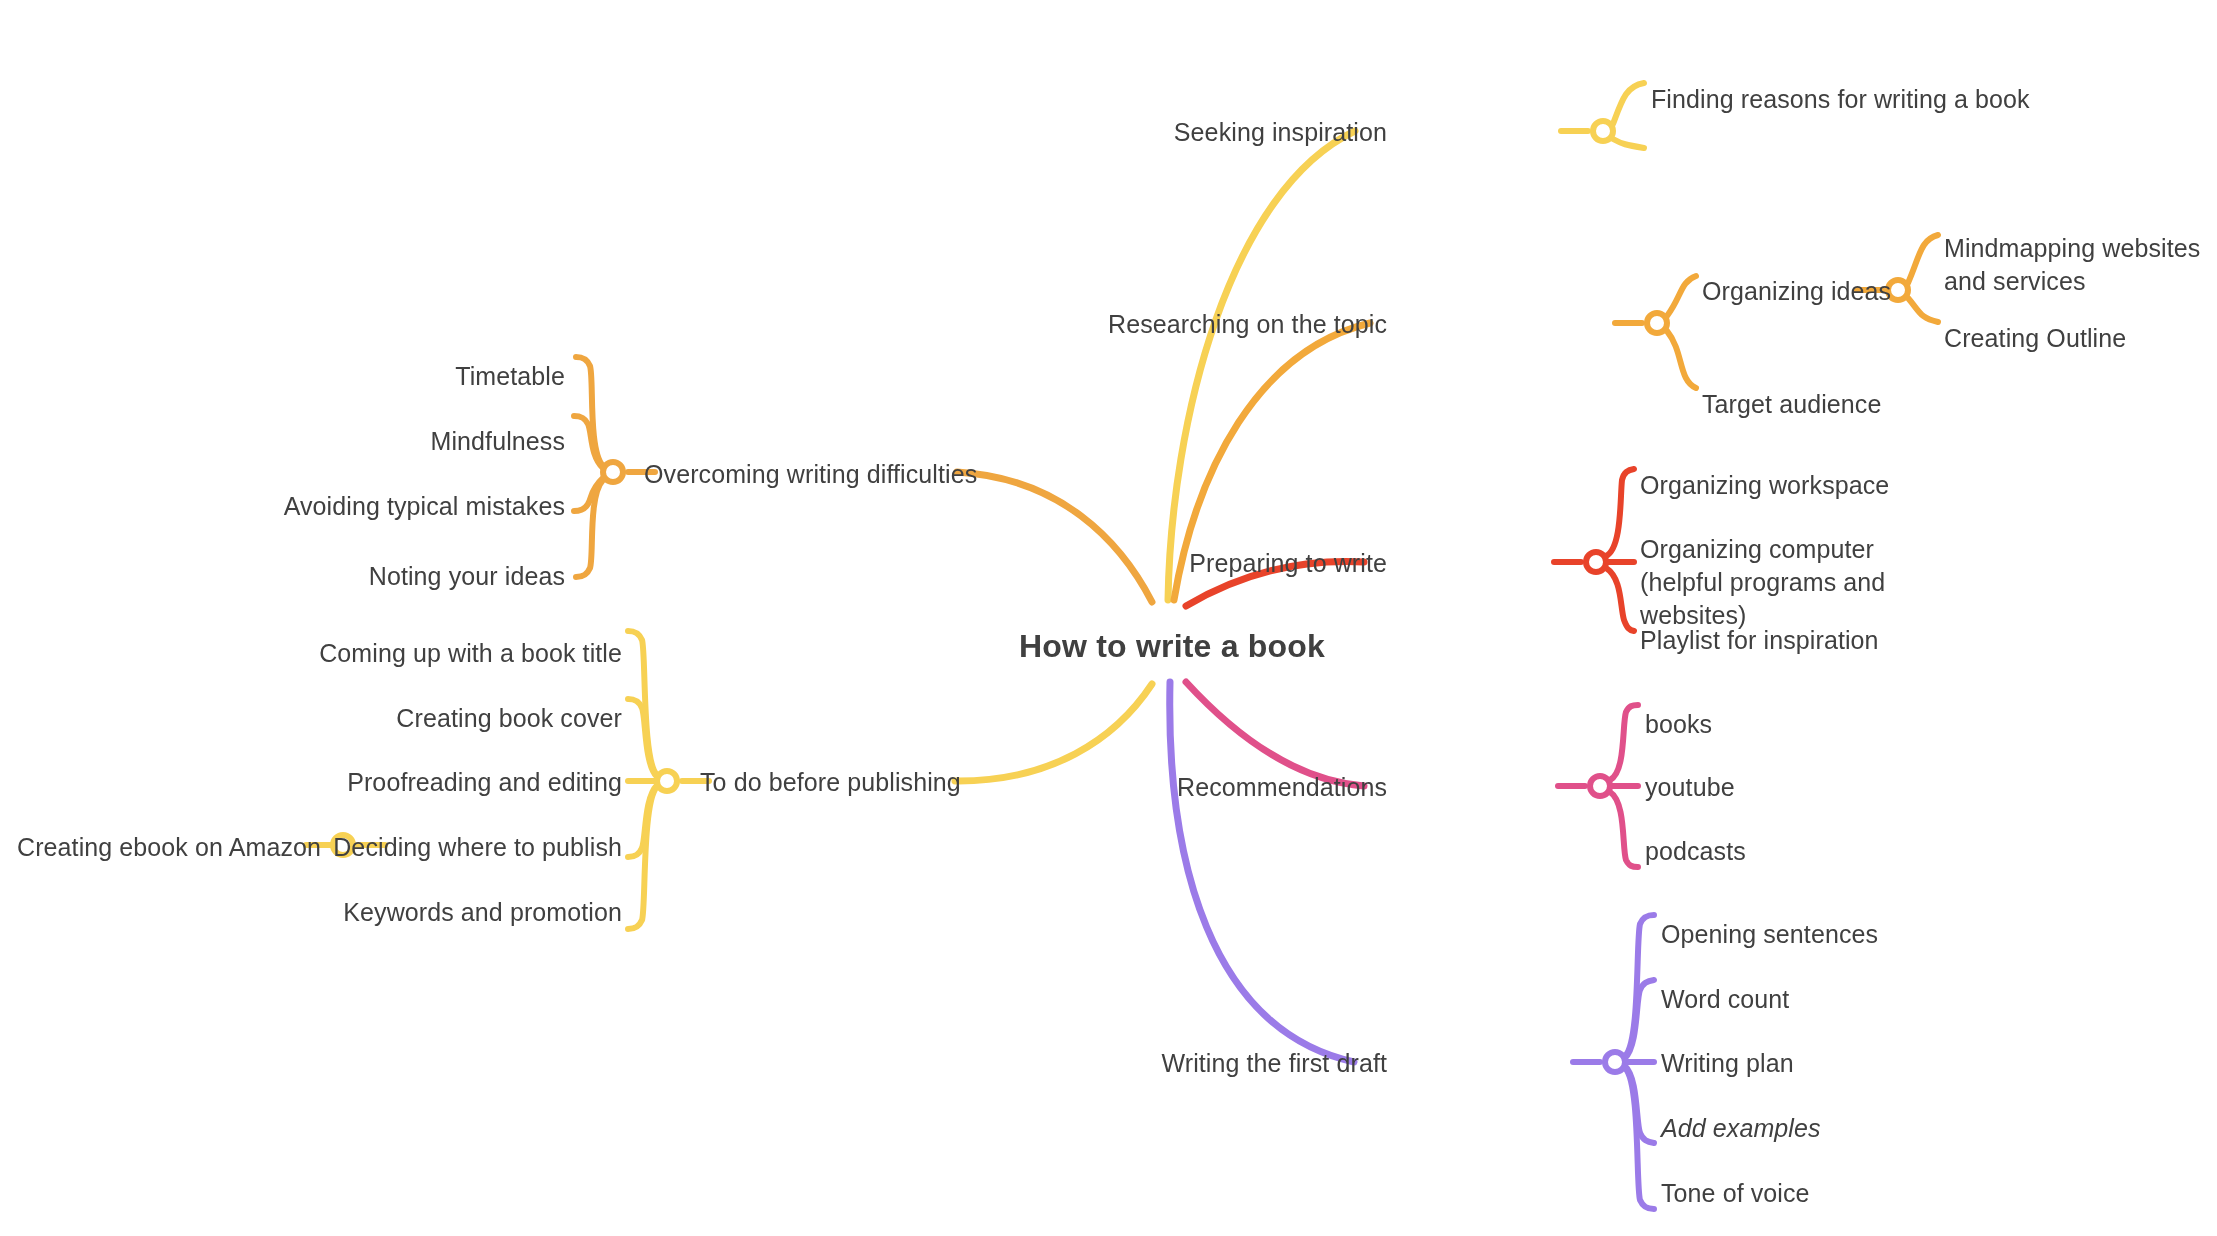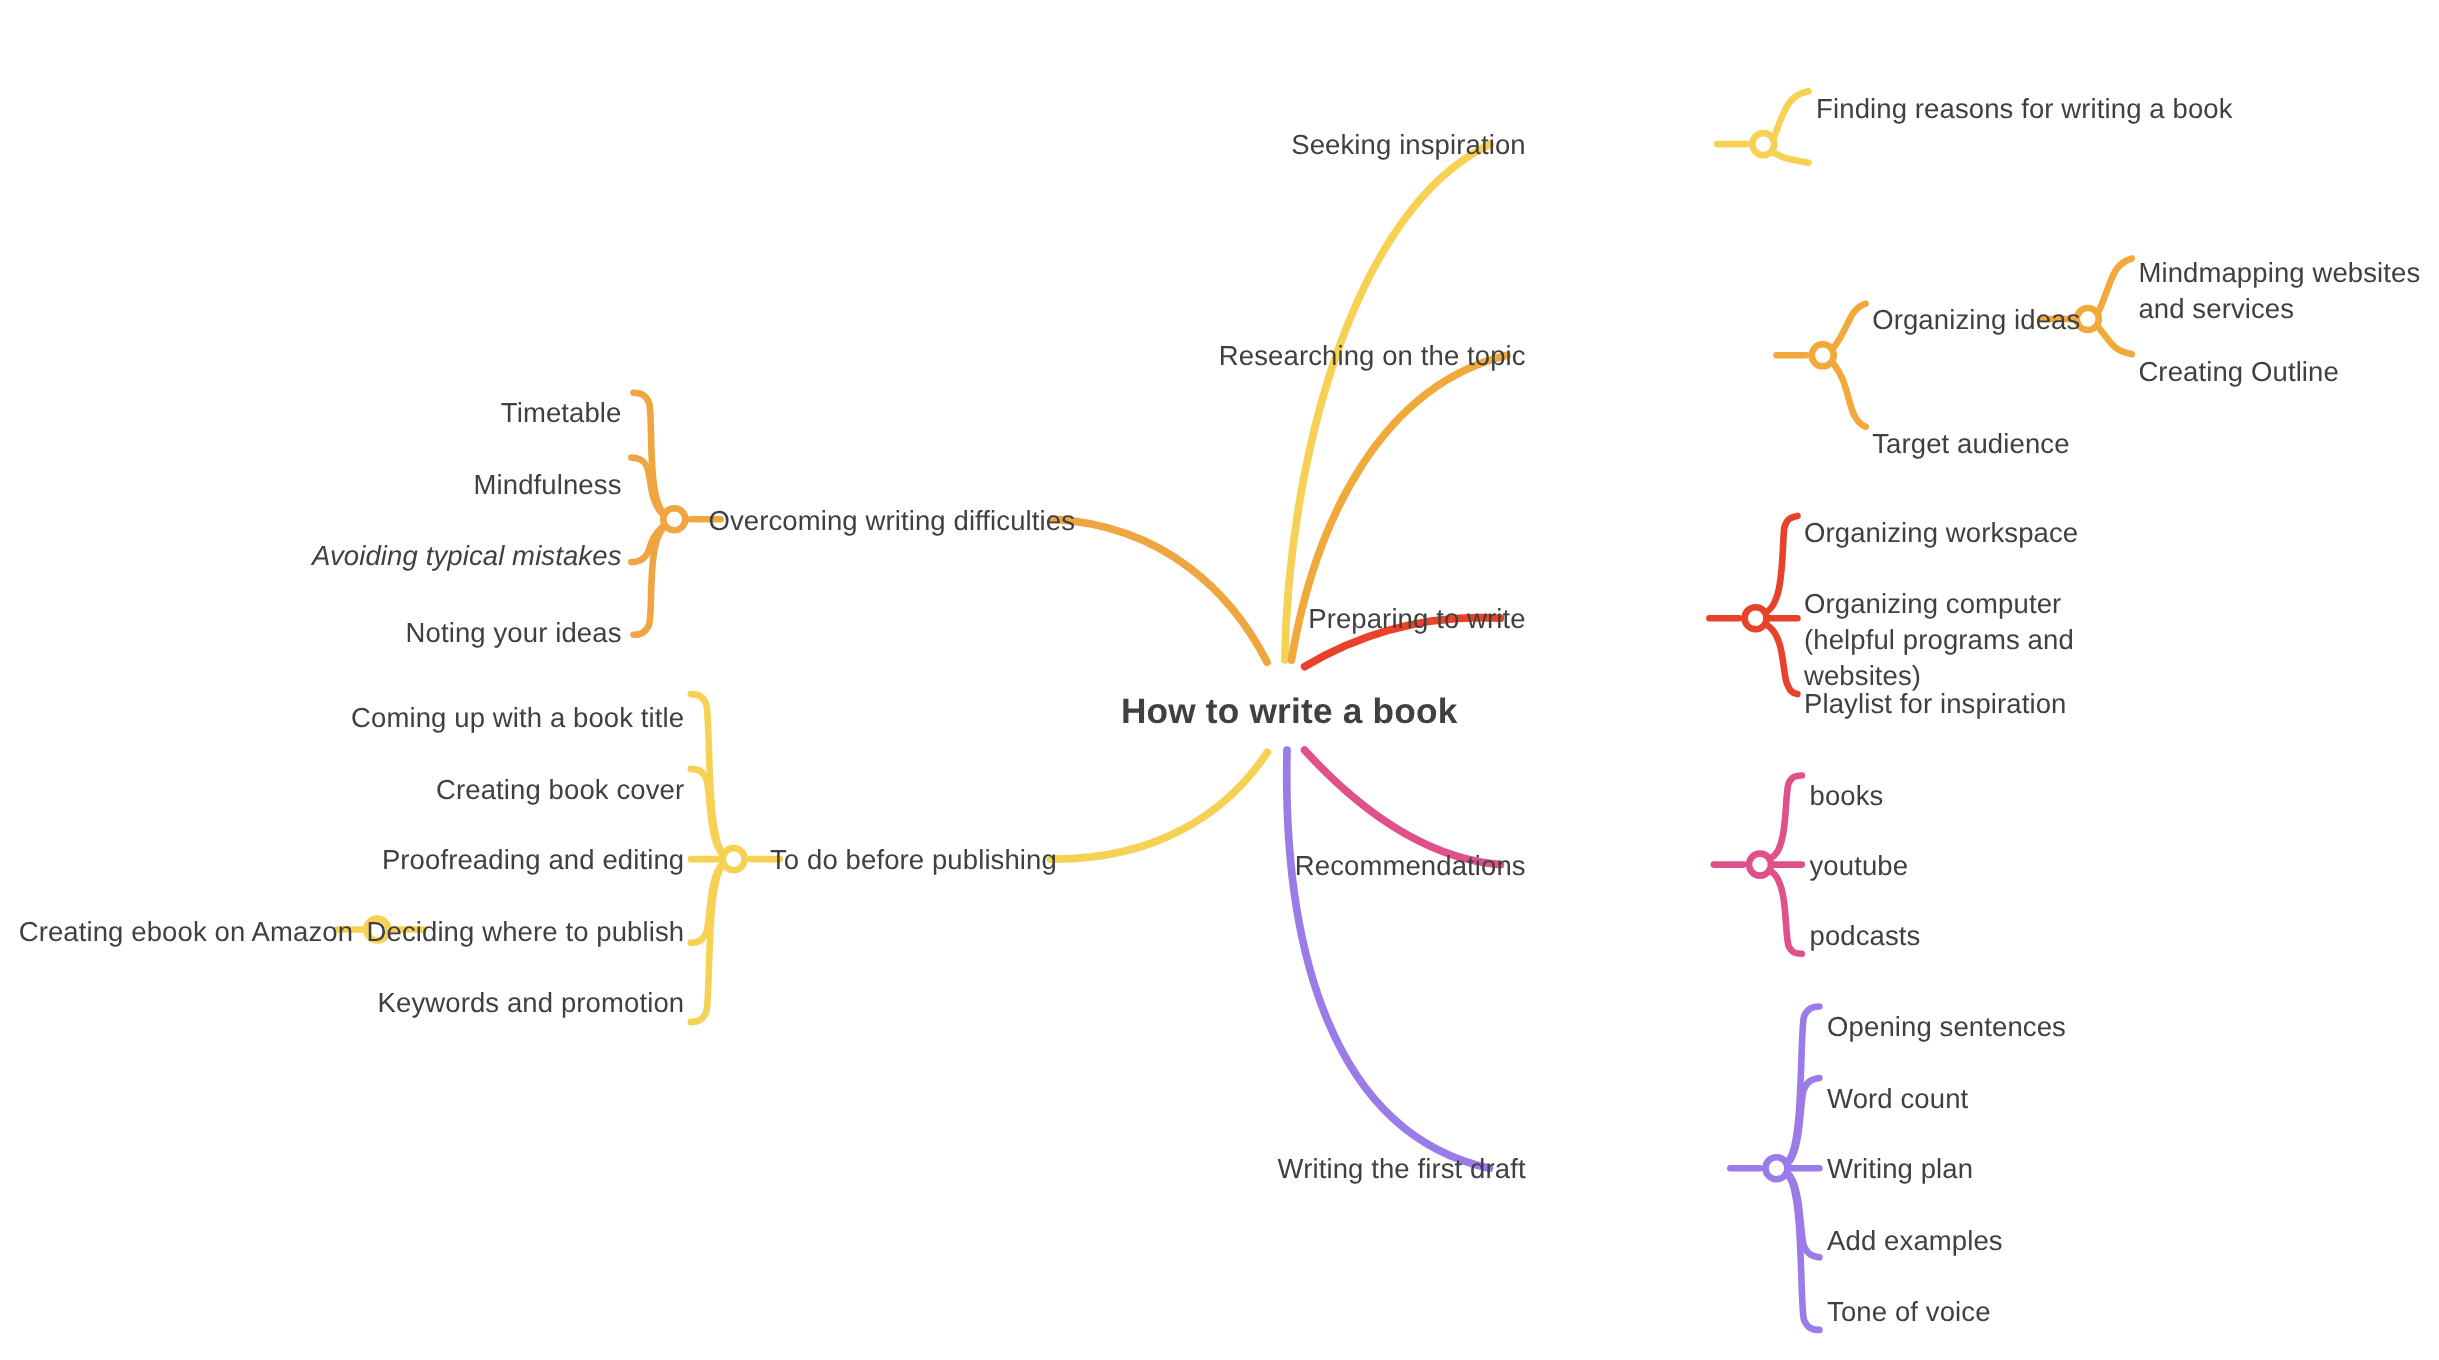--- a/index.html
+++ b/index.html
@@ -177,27 +177,27 @@
 
   <div class="node-label align-right" style="left:1107px; top:771px; width:280px;">Recommendations</div>
   <div class="node-label" style="left:1645px; top:708px;">books</div>
   <div class="node-label" style="left:1645px; top:771px;">youtube</div>
   <div class="node-label" style="left:1645px; top:835px;">podcasts</div>
 
   <div class="node-label align-right" style="left:1087px; top:1047px; width:300px;">Writing the first draft</div>
   <div class="node-label" style="left:1661px; top:918px;">Opening sentences</div>
   <div class="node-label" style="left:1661px; top:983px;">Word count</div>
   <div class="node-label" style="left:1661px; top:1047px;">Writing plan</div>
-  <div class="node-label" style="left:1661px; top:1112px;">Add examples</div>
+  <div class="node-label" style="left:1661px; top:1112px;font-style:italic;">Add examples</div>
   <div class="node-label" style="left:1661px; top:1177px;">Tone of voice</div>
 
   <div class="node-label" style="left:644px; top:458px;">Overcoming writing difficulties</div>
   <div class="node-label align-right" style="left:265px; top:360px; width:300px;">Timetable</div>
   <div class="node-label align-right" style="left:265px; top:425px; width:300px;">Mindfulness</div>
-  <div class="node-label align-right" style="left:245px; top:490px; width:320px;font-style:italic;">Avoiding typical mistakes</div>
+  <div class="node-label align-right" style="left:245px; top:490px; width:320px;">Avoiding typical mistakes</div>
   <div class="node-label align-right" style="left:265px; top:560px; width:300px;">Noting your ideas</div>
 
   <div class="node-label" style="left:700px; top:766px;">To do before publishing</div>
   <div class="node-label align-right" style="left:302px; top:637px; width:320px;">Coming up with a book title</div>
   <div class="node-label align-right" style="left:302px; top:702px; width:320px;">Creating book cover</div>
   <div class="node-label align-right" style="left:302px; top:766px; width:320px;">Proofreading and editing</div>
   <div class="node-label align-right" style="left:302px; top:831px; width:320px;">Deciding where to publish</div>
   <div class="node-label align-right" style="left:302px; top:896px; width:320px;">Keywords and promotion</div>
   <div class="node-label align-right" style="left:17px; top:831px; width:280px;">Creating ebook on Amazon</div>
 

